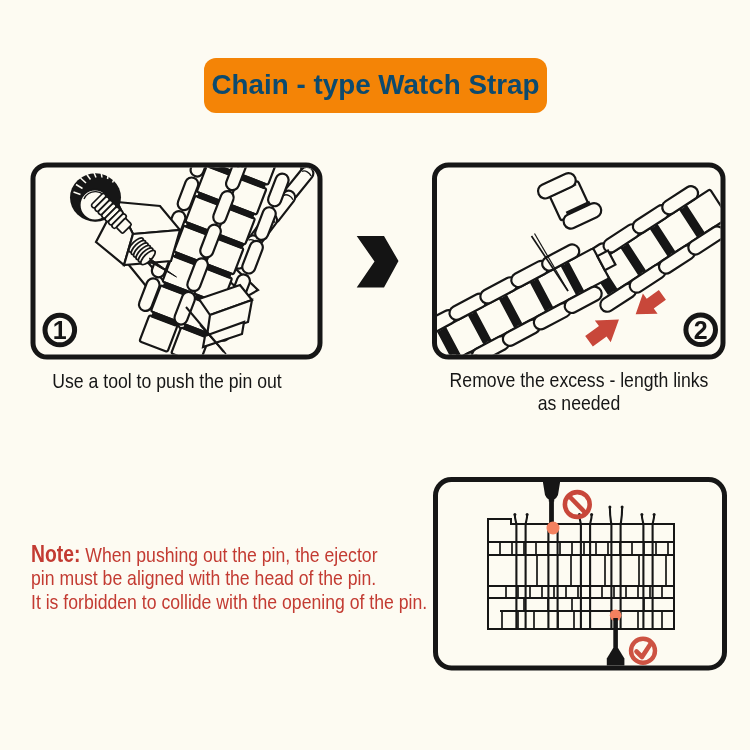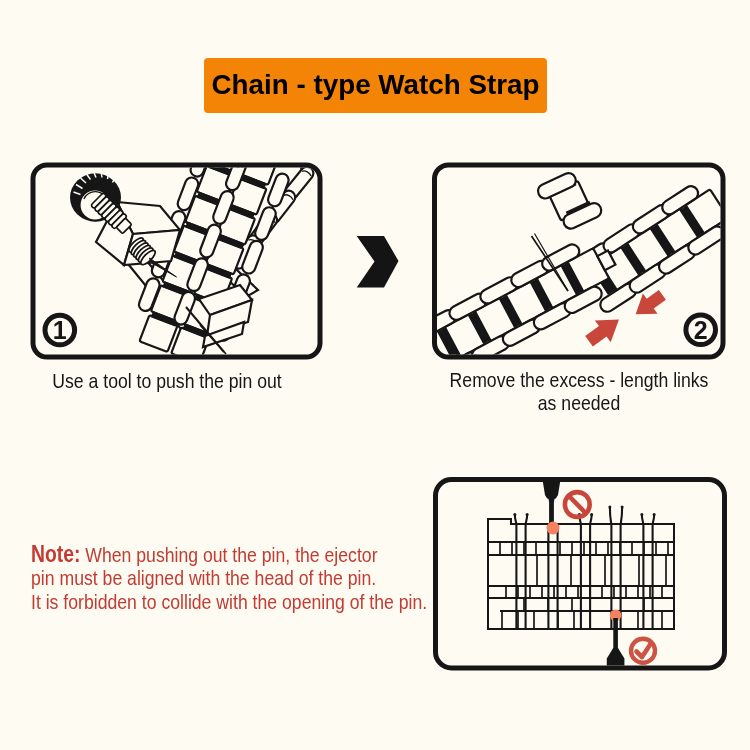--- a/index.html
+++ b/index.html
@@ -1,19 +1,19 @@
 <!DOCTYPE html>
 <html><head>
 <meta charset="utf-8">
 <style>
   html,body{margin:0;padding:0;}
   body{width:750px;height:750px;position:relative;background:#fdfbf2;
        font-family:"Liberation Sans",sans-serif;overflow:hidden;}
   .hdr{position:absolute;left:204px;top:58px;width:343px;height:55px;
-       background:#f48406;border-radius:4px;color:#000000;font-weight:bold;
+       background:#f48406;border-radius:12px;color:#0c4a6e;font-weight:bold;
        font-size:27.8px;text-align:center;line-height:54px;}
   .cap{position:absolute;color:#161616;font-size:21px;line-height:23px;
        text-align:center;transform:translateX(-50%) scaleX(0.84);
        transform-origin:center top;white-space:nowrap;}
   .note{position:absolute;left:31px;top:542.5px;color:#c33b32;font-size:21px;
         line-height:23.5px;transform:scaleX(0.84);transform-origin:0 0;
         white-space:nowrap;}
   .note b{font-size:23px;}
   svg{position:absolute;left:0;top:0;}
 </style>

